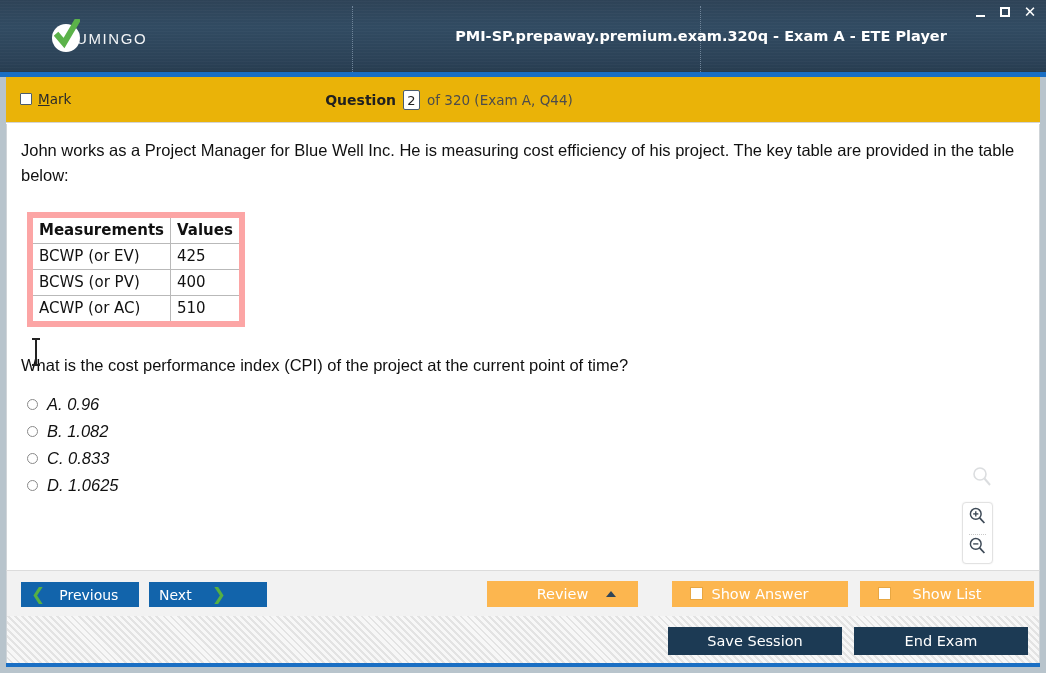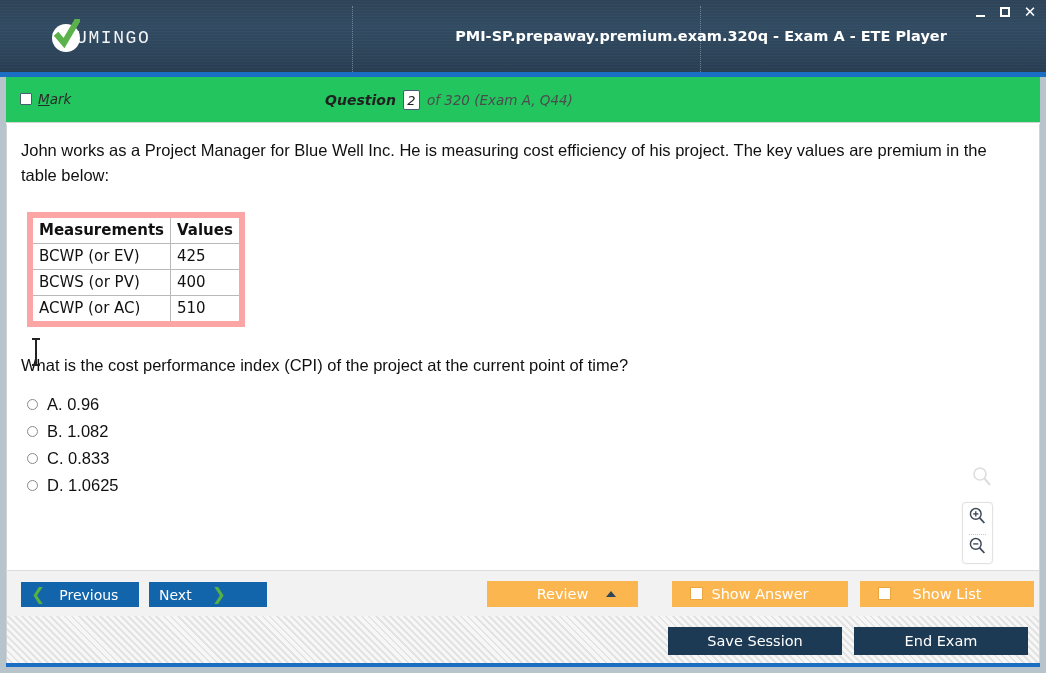--- a/index.html
+++ b/index.html
@@ -45,25 +45,25 @@
   .logo-circle {
     width: 28px; height: 28px;
     border-radius: 50%;
     background: #ffffff;
     position: relative;
     flex: 0 0 auto;
   }
   .logo-circle svg { position: absolute; left: 2px; top: -5px; }
   .logo-text {
     color: #f2f4f6;
-    font-size: 18px;
+    font-size: 15px;
     letter-spacing: 1.6px;
     font-weight: 400;
     margin-left: -4px;
-    font-family: Liberation Mono, monospace;
+    font-family: Liberation Sans, sans-serif;
   }
 
   .sep-dotted {
     position: absolute;
     top: 6px;
     width: 1px;
     height: 66px;
     border-left: 1px dotted #6f8499;
   }
   .sep-a { left: 352px; }
@@ -108,23 +108,22 @@
     position: absolute;
     left: 0; top: 72px; width: 1046px; height: 5px;
     background: #1a6fc4;
   }
 
   
   .qheader {
     position: absolute;
     left: 0; top: 77px;
     width: 1046px; height: 46px;
-    background: #22c55e;
+    background: #eab308;
     border-bottom: 1px solid #d4d4d4;
-    font-style: italic;
   }
   .mark-box {
     position: absolute;
     left: 20px; top: 14px;
     display: flex; align-items: center; gap: 6px;
     cursor: pointer;
   }
   .chk-square {
     width: 12px; height: 12px;
     border: 1px solid #4a5c70;
@@ -214,20 +213,21 @@
     color: #101010;
     line-height: 24px;
   }
 
   .options { margin: 14px 0 0 20px; }
   .option-row {
     display: flex; align-items: center;
     gap: 9px;
     height: 27px;
     cursor: pointer;
+    font-style: italic;
   }
   .radio {
     width: 11px; height: 11px;
     border: 1px solid #8a8a8a;
     border-radius: 50%;
     background: #ffffff;
     flex: 0 0 auto;
   }
   .option-text {
     font-size: 16.5px;
@@ -408,21 +408,21 @@
 
     <div class="qcounter">
       <span class="qlabel">Question</span>
       <span class="qnum">2</span>
       <span class="qrest">of 320 (Exam A, Q44)</span>
     </div>
   </div>
 
   <div class="content">
 
-    <div class="q-stem">John works as a Project Manager for Blue Well Inc. He is measuring cost efficiency of his project. The key values are premium in the table below:</div>
+    <div class="q-stem">John works as a Project Manager for Blue Well Inc. He is measuring cost efficiency of his project. The key table are provided in the table below:</div>
 
     <table class="data-table">
       <thead>
         <tr>
           <th>Measurements</th>
           <th>Values</th>
         </tr>
       </thead>
       <tbody>
         <tr>

